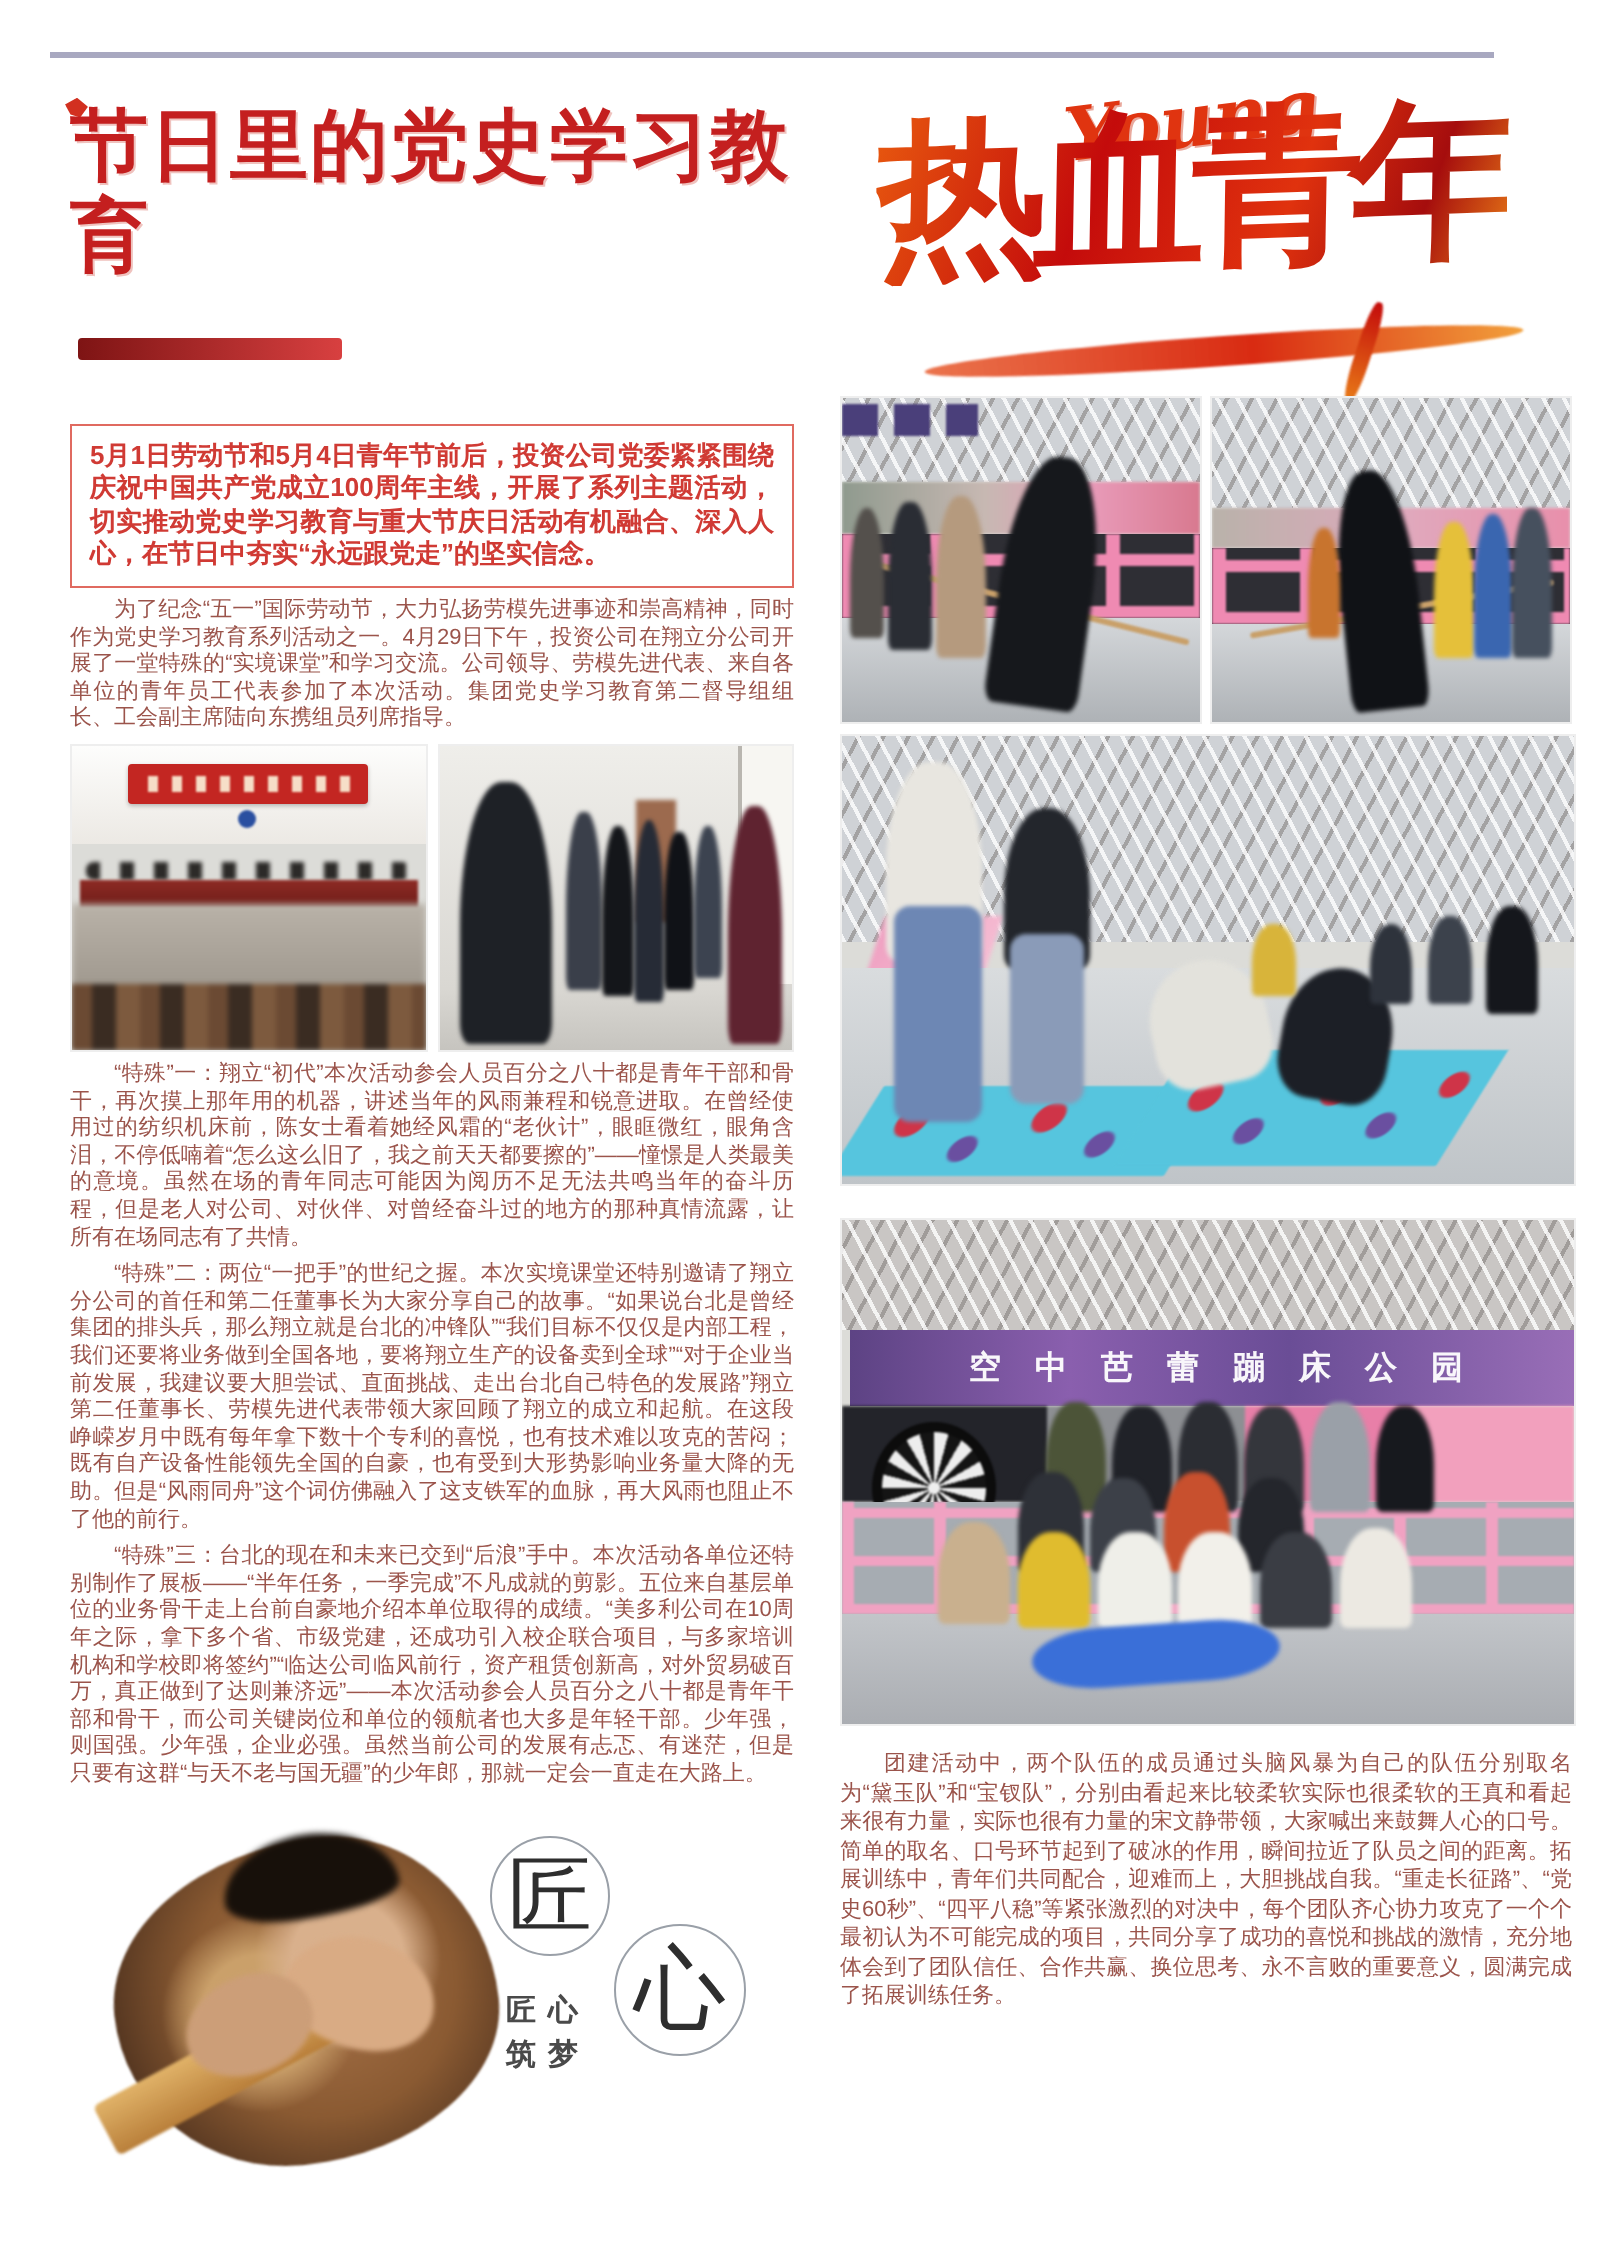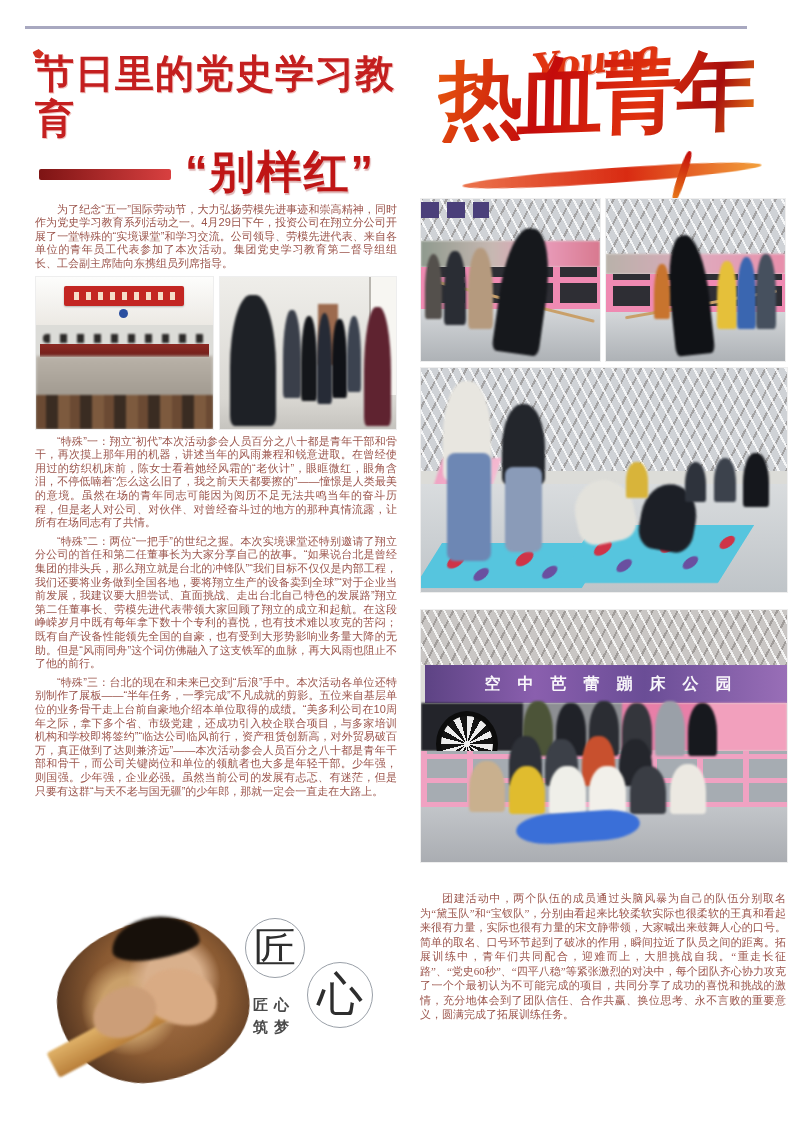--- a/index.html
+++ b/index.html
@@ -141,23 +141,23 @@
 </head>
 <body>
 
 <div class="topline"></div>
 <div class="redmark"></div>
 
 <div class="col-left">
   <h1 class="headline">节日里的党史学习教育</h1>
   <div class="headline2">
     <div class="dash-bar"></div>
-    <div class="headline-sub">“别样红”</div>
-  </div>
-
+  </div>
+
+  <div class="intro-box">5月1日劳动节和5月4日青年节前后，投资公司党委紧紧围绕庆祝中国共产党成立100周年主线，开展了系列主题活动，切实推动党史学习教育与重大节庆日活动有机融合、深入人心，在节日中夯实“永远跟党走”的坚实信念。</div>
 
   <p class="body-p">为了纪念“五一”国际劳动节，大力弘扬劳模先进事迹和崇高精神，同时作为党史学习教育系列活动之一。4月29日下午，投资公司在翔立分公司开展了一堂特殊的“实境课堂”和学习交流。公司领导、劳模先进代表、来自各单位的青年员工代表参加了本次活动。集团党史学习教育第二督导组组长、工会副主席陆向东携组员列席指导。</p>
 
   <div class="photo-row">
 
     <div class="photo pa">
       <div class="pa-ceil"></div>
       <div class="pa-banner"></div>
       <div class="pa-emblem"></div>
       <div class="pa-heads"></div>
@@ -276,14 +276,14 @@
     <div class="fig" style="left:54%;top:51%;width:9%;height:19%;background:#24262c;"></div>
     <div class="fig" style="left:13%;top:60%;width:10%;height:20%;background:#c9b08e;"></div>
     <div class="fig" style="left:24%;top:62%;width:10%;height:19%;background:#e0bc2e;"></div>
     <div class="fig" style="left:35%;top:62%;width:10%;height:19%;background:#efefe9;"></div>
     <div class="fig" style="left:46%;top:62%;width:10%;height:19%;background:#f2f0ea;"></div>
     <div class="fig" style="left:57%;top:62%;width:10%;height:19%;background:#3a3d44;"></div>
     <div class="fig" style="left:68%;top:61%;width:10%;height:20%;background:#ece9e2;"></div>
     <div class="fig" style="left:26%;top:80%;width:34%;height:12%;background:#3a6fd8;border-radius:40%/70%;transform:rotate(-4deg);"></div>
   </div>
 
-  <p class="cap" style="margin-top:28px;font-family:Liberation Serif, serif;">团建活动中，两个队伍的成员通过头脑风暴为自己的队伍分别取名为“黛玉队”和“宝钗队”，分别由看起来比较柔软实际也很柔软的王真和看起来很有力量，实际也很有力量的宋文静带领，大家喊出来鼓舞人心的口号。简单的取名、口号环节起到了破冰的作用，瞬间拉近了队员之间的距离。拓展训练中，青年们共同配合，迎难而上，大胆挑战自我。“重走长征路”、“党史60秒”、“四平八稳”等紧张激烈的对决中，每个团队齐心协力攻克了一个个最初认为不可能完成的项目，共同分享了成功的喜悦和挑战的激情，充分地体会到了团队信任、合作共赢、换位思考、永不言败的重要意义，圆满完成了拓展训练任务。</p>
+  <p class="cap" style="margin-top:12px;">团建活动中，两个队伍的成员通过头脑风暴为自己的队伍分别取名为“黛玉队”和“宝钗队”，分别由看起来比较柔软实际也很柔软的王真和看起来很有力量，实际也很有力量的宋文静带领，大家喊出来鼓舞人心的口号。简单的取名、口号环节起到了破冰的作用，瞬间拉近了队员之间的距离。拓展训练中，青年们共同配合，迎难而上，大胆挑战自我。“重走长征路”、“党史60秒”、“四平八稳”等紧张激烈的对决中，每个团队齐心协力攻克了一个个最初认为不可能完成的项目，共同分享了成功的喜悦和挑战的激情，充分地体会到了团队信任、合作共赢、换位思考、永不言败的重要意义，圆满完成了拓展训练任务。</p>
 </div>
 
 </body></html>

